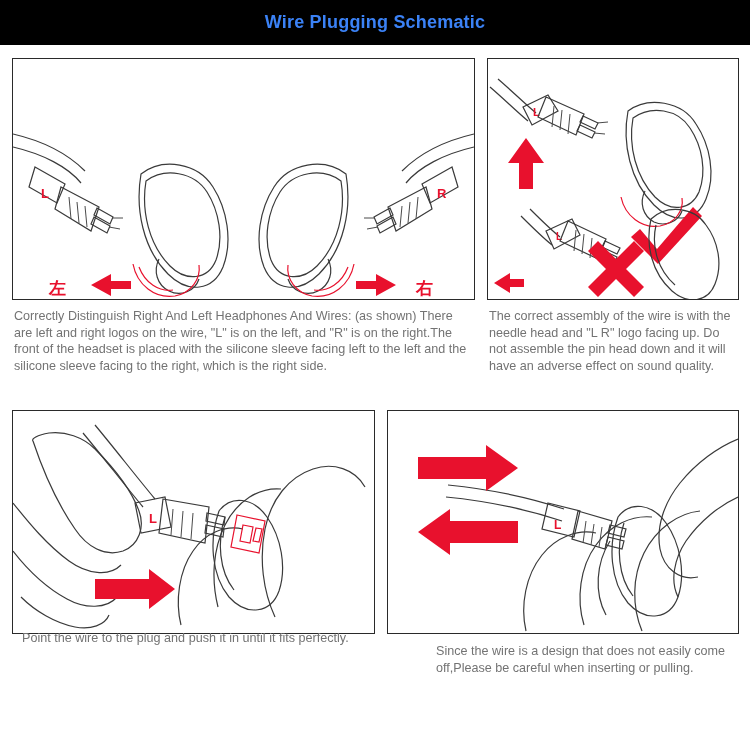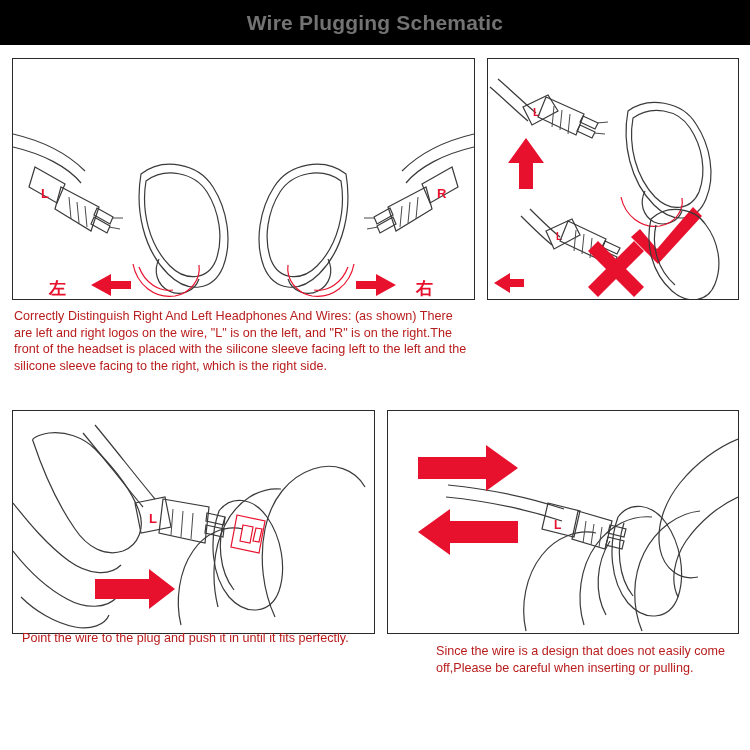--- a/index.html
+++ b/index.html
@@ -26,22 +26,22 @@
     left: 0;
     top: 0;
     width: 750px;
     height: 45px;
     background: #000000;
     display: flex;
     align-items: center;
     justify-content: center;
   }
   .header-title {
-    color: #737373;
-    font-size: 21px;
+    color: #3b82f6;
+    font-size: 18px;
     font-weight: bold;
     letter-spacing: 0.2px;
   }
   
   .grid {
     position: absolute;
     left: 0;
     top: 45px;
     width: 750px;
     height: 705px;
@@ -52,21 +52,21 @@
   .figure-box {
     position: absolute;
     border: 1px solid #2a2a2a;
     background: #ffffff;
     overflow: hidden;
   }
   .caption {
     position: absolute;
     font-size: 12.6px;
     line-height: 1.33;
-    color: #b91c1c;
+    color: #737373;
   }
   svg { display: block; }
   .ln { fill: none; stroke: #3a3a3a; stroke-width: 1.2; }
   .ln-thin { fill: none; stroke: #4a4a4a; stroke-width: 1; }
   .red { fill: none; stroke: #e8112d; stroke-width: 1.2; }
   .redfill { fill: #e8112d; }
   .redtext {
     fill: #e8112d;
     font-family: "Liberation Sans", sans-serif;
   }
@@ -185,20 +185,21 @@
           <path class="ln" d="M163 160 C157 186 164 214 184 232 C200 246 220 243 227 225 C235 205 230 182 218 166 C206 148 179 145 163 160 Z"></path>
           <path class="ln" d="M168 166 C163 188 170 211 187 226"></path>
 
           <path class="redfill" d="M36 232 L22 232 L22 226 L6 236 L22 246 L22 240 L36 240 Z" transform="translate(0,-12)"></path>
 
           <g>
             <path class="redfill" d="M100 206 L110 196 L128 214 L146 196 L156 206 L138 224 L156 242 L146 252 L128 234 L110 252 L100 242 L118 224 Z" transform="translate(0,-14)"></path>
           </g>
         </svg>
       </div>
+      <div class="caption" id="cap-2">The correct assembly of the wire is with the needle head and "L R" logo facing up. Do not assemble the pin head down and it will have an adverse effect on sound quality.</div>
     </div>
 
     <div class="panel" id="panel-3">
       <div class="figure-box" id="fig-3">
         <svg width="361" height="222" viewBox="0 0 361 222">
 
           <path class="ln" d="M20 30 C30 60 44 92 62 118 C74 136 92 146 110 140 C126 134 132 116 126 100 C118 78 100 56 82 38"></path>
           <path class="ln" d="M82 38 C70 26 52 20 36 22 C24 24 18 28 20 30"></path>
           <path class="ln" d="M0 92 C16 112 34 134 56 150 C74 163 96 166 108 154"></path>
           <path class="ln" d="M0 140 C14 158 32 176 54 188 C72 198 94 198 104 186"></path>

